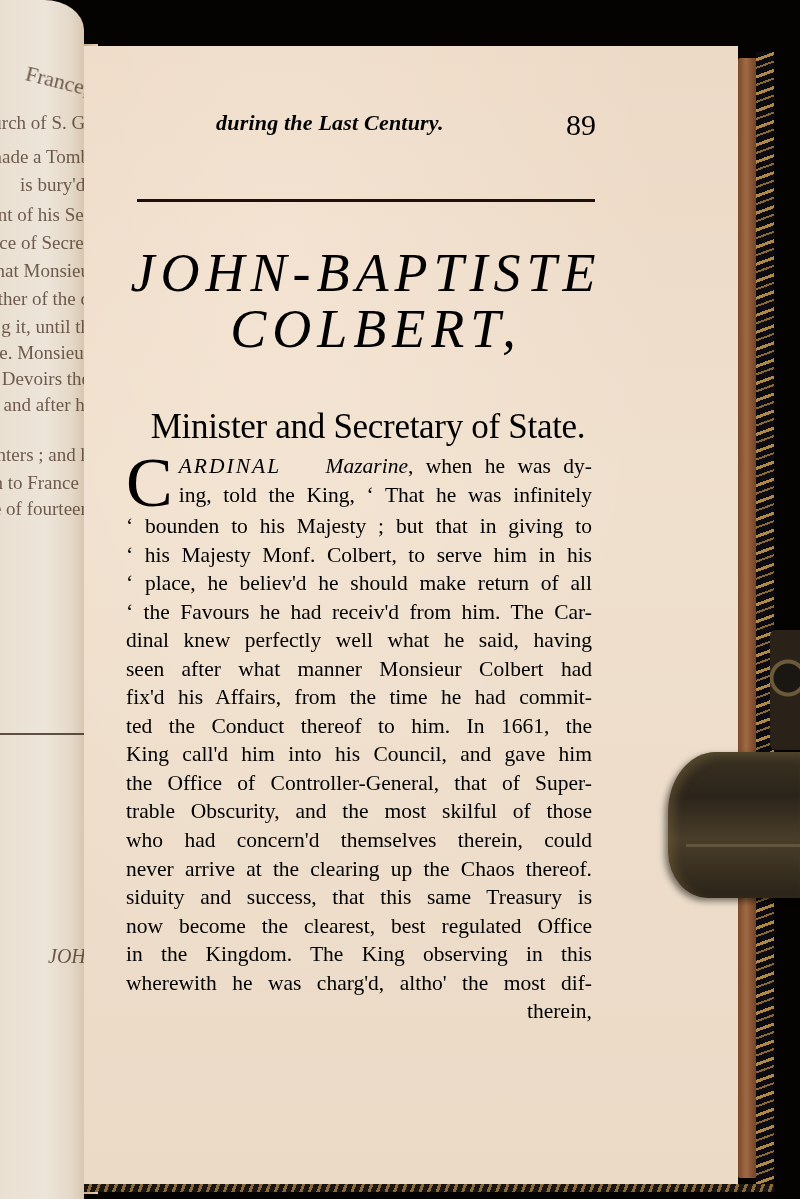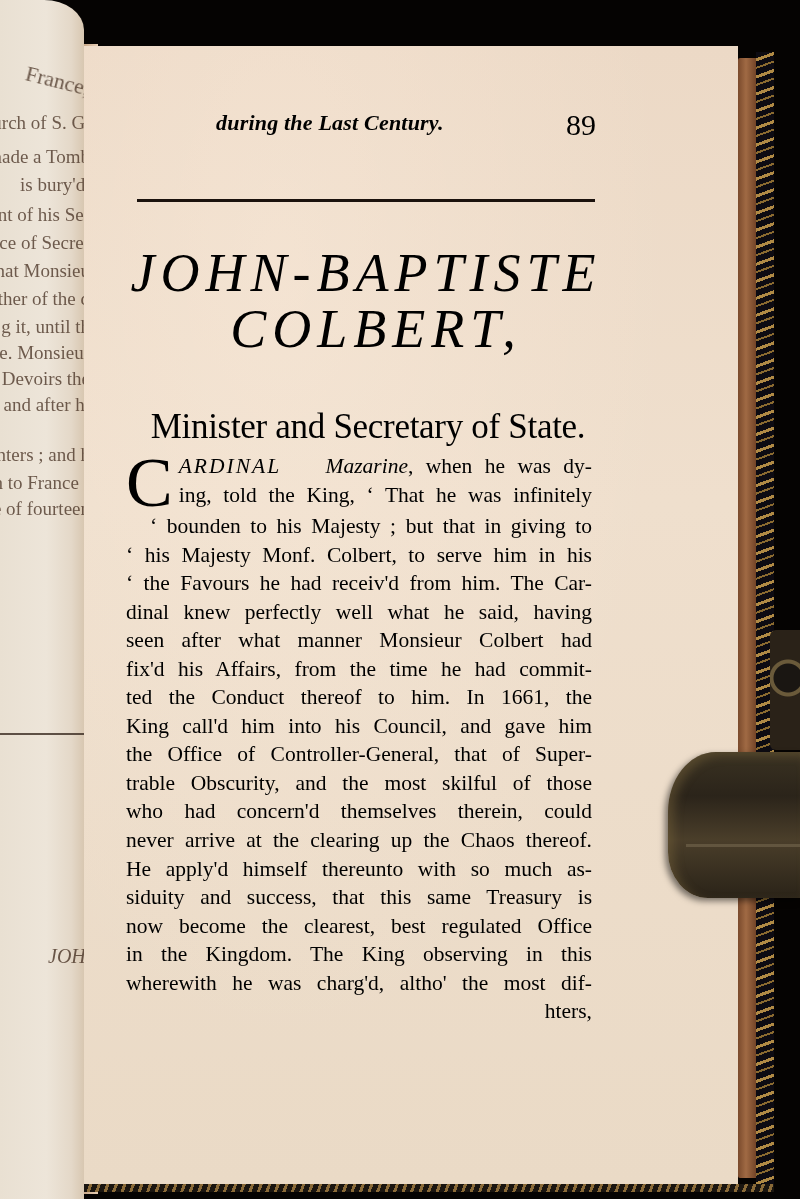--- a/index.html
+++ b/index.html
@@ -150,31 +150,31 @@
 <div class="head-rule"></div>
 
 <div class="chapter-title l1">JOHN-BAPTISTE</div>
 <div class="chapter-title l2">COLBERT,</div>
 <div class="subtitle">Minister and Secretary of State.</div>
 
 <div class="body-text">
   <span class="dropcap">C</span>
   <span class="line"><span class="smallcaps">ARDINAL</span> <span class="it">Mazarine</span><span>, when he was dy-</span></span>
   <span class="line">ing, told the King, ‘ That he was infinitely</span>
-  <span class="line" style="clear:left;margin-left:24px;">‘ bounden to his Majesty ; but that in giving to</span>
+  <span class="line" style="clear:left;">‘ bounden to his Majesty ; but that in giving to</span>
   <span class="line">‘ his Majesty Monf. Colbert, to serve him in his</span>
+  <span class="line">‘ place, he believ'd he should make return of all</span>
   <span class="line">‘ the Favours he had receiv'd from him. The Car-</span>
   <span class="line">dinal knew perfectly well what he said, having</span>
   <span class="line">seen after what manner Monsieur Colbert had</span>
   <span class="line">fix'd his Affairs, from the time he had commit-</span>
   <span class="line">ted the Conduct thereof to him. In 1661, the</span>
   <span class="line">King call'd him into his Council, and gave him</span>
   <span class="line">the Office of Controller-General, that of Super-</span>
   <span class="line">trable Obscurity, and the most skilful of those</span>
   <span class="line">who had concern'd themselves therein, could</span>
   <span class="line">never arrive at the clearing up the Chaos thereof.</span>
-  <span class="line">He apply'd himself thereunto with so much as-</span>
   <span class="line">siduity and success, that this same Treasury is</span>
   <span class="line">now become the clearest, best regulated Office</span>
   <span class="line">in the Kingdom. The King observing in this</span>
   <span class="line">wherewith he was charg'd, altho' the most dif-</span>
-  <span class="line last">hters,</span>
+  <span class="line last">therein,</span>
 </div>
 
 </body></html>

